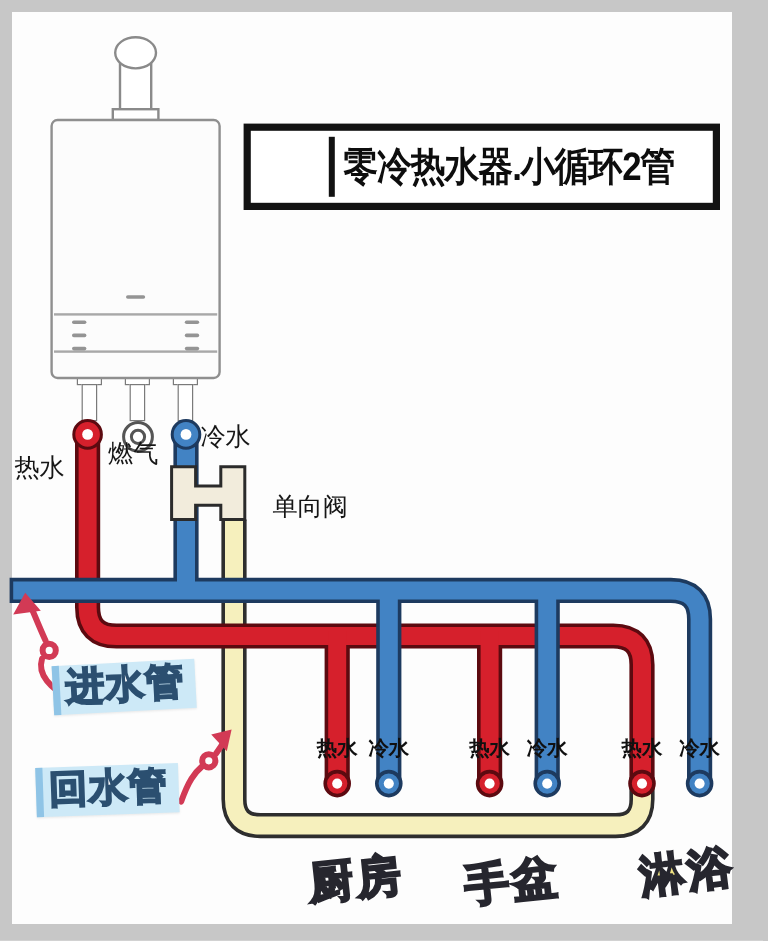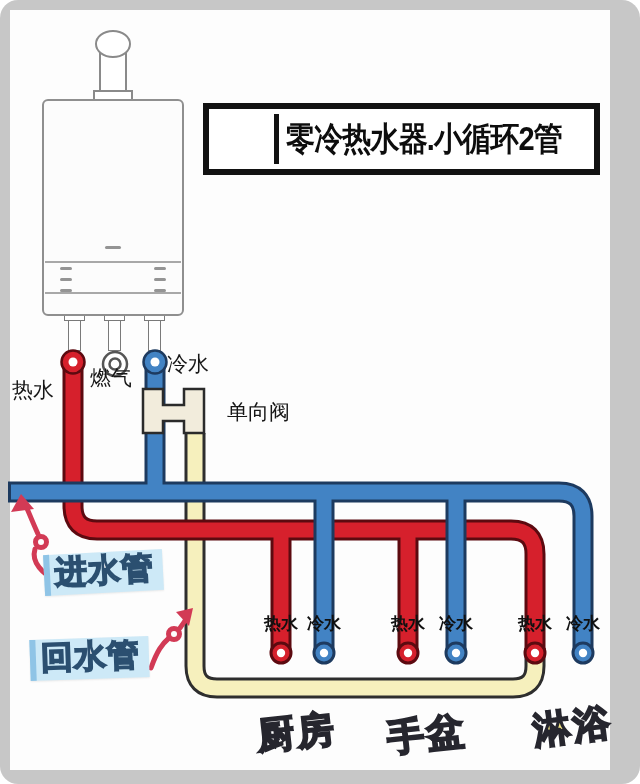--- a/index.html
+++ b/index.html
@@ -5,21 +5,21 @@
   :root{
     --hot-pipe:#d6202c; --hot-pipe-border:#5c0a10;
     --cold-pipe:#4283c4; --cold-pipe-border:#1d3a5f;
     --return-pipe:#f6f0bd; --return-pipe-border:#2e2e2e;
     --valve-fill:#f2ecdc; --arrow:#d23a55;
     --highlight-bg:#cde9f7; --highlight-bar:#8fc4e6;
     --fixture-name:#f0e382;
   }
   html,body{margin:0;padding:0;}
   body{font-family:"Liberation Sans","DejaVu Sans",sans-serif;}
-  .stage{position:relative;width:640px;height:784px;background:#c7c7c7;overflow:hidden;border-radius:18px;}
+  .stage{position:relative;width:640px;height:784px;background:#c7c7c7;overflow:hidden;}
   .card{position:absolute;left:10px;top:10px;width:600px;height:760px;background:#fdfdfd;}
   .abs{position:absolute;}
   
   .flue-cap{left:95px;top:30px;width:32px;height:24px;border:2px solid #8a8a8a;border-radius:50%;background:#fff;z-index:3;}
   .flue-pipe{left:99px;top:42px;width:24px;height:50px;border-left:2px solid #8a8a8a;border-right:2px solid #8a8a8a;background:#fff;z-index:2;}
   .flue-flange{left:93px;top:90px;width:36px;height:7px;border:2px solid #8a8a8a;background:#fff;z-index:2;}
   .heater-body{left:42px;top:99px;width:138px;height:213px;border:2.5px solid #8f8f8f;border-radius:6px;background:#fcfcfc;z-index:4;}
   .hline{position:absolute;left:1px;right:1px;height:2px;background:#a8a8a8;}
   .dash{position:absolute;height:3px;background:#949494;border-radius:2px;}
   .stub-flange{border:1.5px solid #7a7a7a;background:#fff;width:19px;height:5px;z-index:1;}
@@ -161,21 +161,21 @@
       <path class="arrow-line" d="M151,668 C157,651 162,644 169,638"></path>
       <circle cx="174" cy="634" r="5.5" class="arrow-line"></circle>
       <path class="arrow-line" d="M180,628 C183,624 185,621 187,617"></path>
       <polygon class="arrow-head" points="193,608 176,612 189,626"></polygon>
     </g>
   </svg>
 
   <div class="abs port-label" style="left:12px;top:376px;">热水</div>
   <div class="abs port-label" style="left:90px;top:364px;">燃气</div>
   <div class="abs port-label" style="left:167px;top:350px;">冷水</div>
-  <div class="abs valve-label" style="left:227px;top:398px;">单向阀</div>
+  <div class="abs valve-label" style="left:227px;top:408px;">单向阀</div>
 
   <div class="abs hl-label" style="left:44px;top:552px;transform:rotate(-3deg);">
     <span>进水管</span>
   </div>
   <div class="abs hl-label" style="left:30px;top:638px;transform:rotate(-2deg);">
     <span>回水管</span>
   </div>
 
   <div class="abs stub-label" style="left:261px;top:612px;">热水</div>
   <div class="abs stub-label" style="left:304px;top:612px;">冷水</div>

